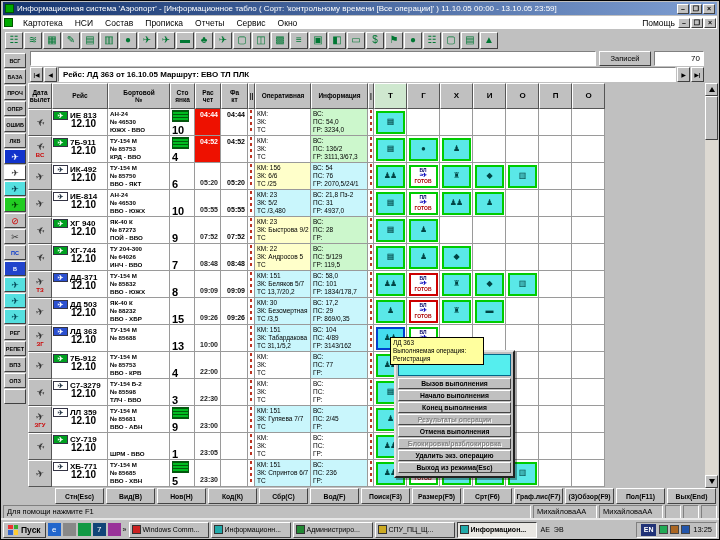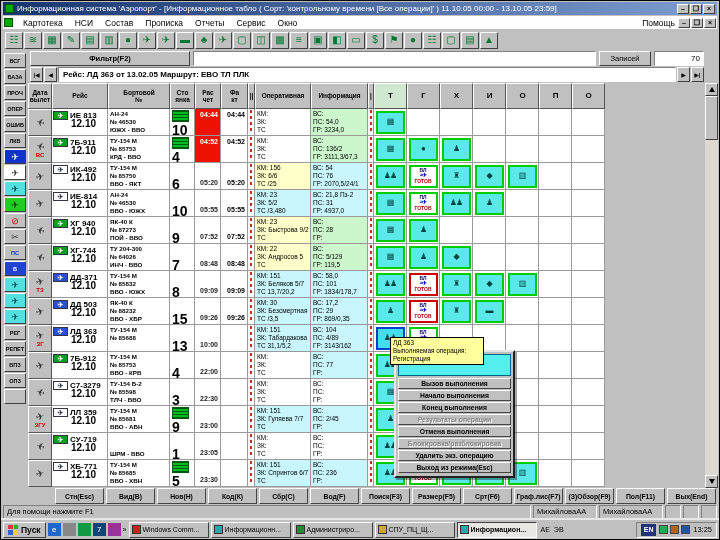--- a/index.html
+++ b/index.html
@@ -48,21 +48,21 @@
 .pl{font-size:10px;line-height:10px;color:#333}
 .pl.dep{transform:rotate(-14deg)}
 .pl.arr{transform:scaleX(-1) rotate(-16deg)}
 .tag{color:#cc0000;font-size:6px;font-weight:bold;line-height:6px}
 .cflight{padding:2px 1px;font-weight:bold}
 .fl1{display:flex;align-items:center;gap:2px}
 .badge{width:15px;height:9px;display:inline-flex;align-items:center;justify-content:center;color:#fff;font-size:7px;line-height:7px;border:1px solid #334;flex:none}
 .fno{font-size:8px}
 .fdate{font-size:10px;padding-left:18px}
 .cboard{padding:1px 2px;font-weight:bold;white-space:pre-line;font-size:6.2px;line-height:8px}
-.cstand{font-weight:bold;font-size:14px;padding:1px 2px;display:flex;flex-direction:column;justify-content:space-between;align-items:flex-start}
+.cstand{font-weight:bold;font-size:11px;padding:1px 2px;display:flex;flex-direction:column;justify-content:space-between;align-items:flex-start}
 .stand-ico{display:block;width:17px;height:12px;background:#00bb22;background-image:repeating-linear-gradient(0deg,rgba(0,60,0,.75) 0 1px,transparent 1px 3px);border:1px solid #055511}
 .stand-no{margin-top:auto}
 .ccalc .time{position:absolute;right:2px;bottom:2px;color:#222;font-size:7px;font-weight:bold}
 .ccalc.late{background:#ee1100}
 .ccalc.late .time{color:#fff;top:2px;bottom:auto}
 .cfact .time{position:absolute;right:2px;bottom:2px;font-weight:bold;font-size:7px;color:#000}
 .cfact .time.top{top:2px;bottom:auto}
 .csep::before{content:"";position:absolute;left:2px;top:1px;bottom:1px;width:2px;background:repeating-linear-gradient(180deg,#bb3322 0 3px,transparent 3px 6px)}
 .coper,.cinfo{padding:1px 1px 0 2px;white-space:pre-line}
 .copcell{display:flex;align-items:center;justify-content:center}
@@ -285,30 +285,29 @@
       </button>
       <button class="sbtn">
         <span class="sglyph">ОПЗ</span>
       </button>
       <button class="sbtn">
         <span class="sglyph"></span>
       </button>
     </div>
 
   <div id="filter-row">
-    <button id="filter-btn">Фильтр(F2)</button>
     <input id="filter-input" value="" style="">
     <span id="records-label">Записей</span>
     <span id="records-value">70</span>
   </div>
 
   <div id="nav-row">
     <button class="navbtn">|◀</button>
     <button class="navbtn">◀</button>
-    <div id="nav-text">Рейс: ЛД 363 от 13.02.05 Маршрут: ЕВО ТЛ ПЛК</div>
+    <div id="nav-text">Рейс: ЛД 363 от 16.10.05 Маршрут: ЕВО ТЛ ПЛК</div>
     <button class="navbtn">▶</button>
     <button class="navbtn">▶|</button>
   </div>
 
   <div id="grid">
     <div id="grid-head">
         <div class="hcell">Дата
 вылет</div>
         <div class="hcell">Рейс</div>
         <div class="hcell">Бортовой

